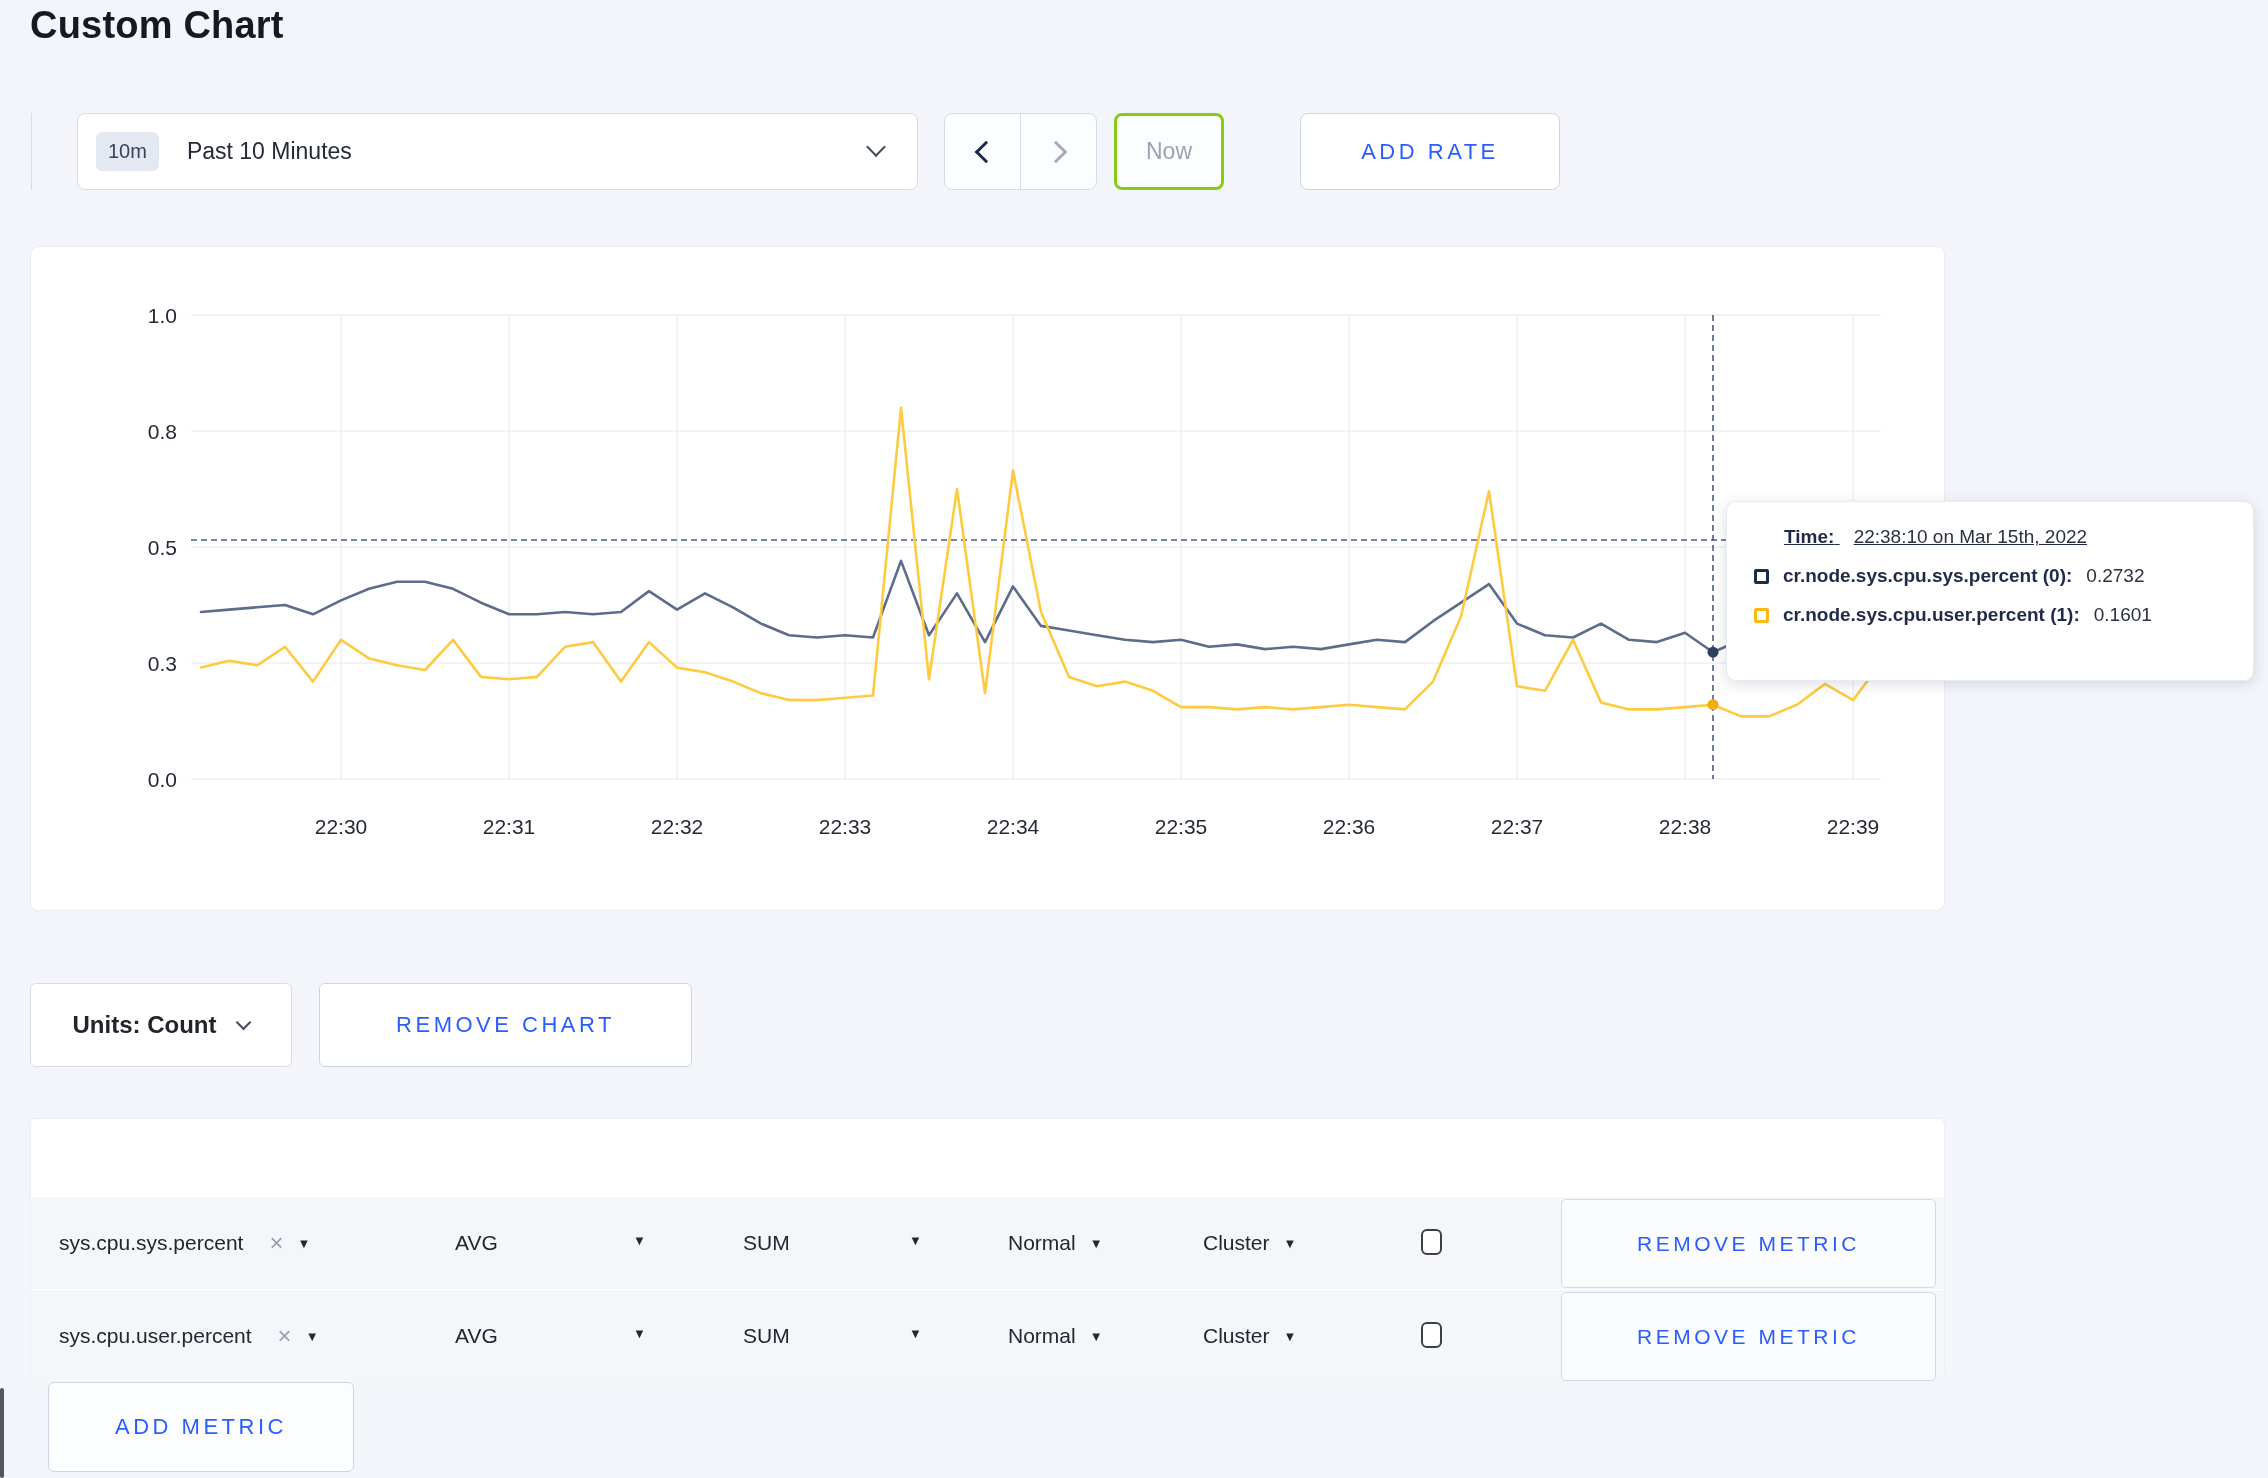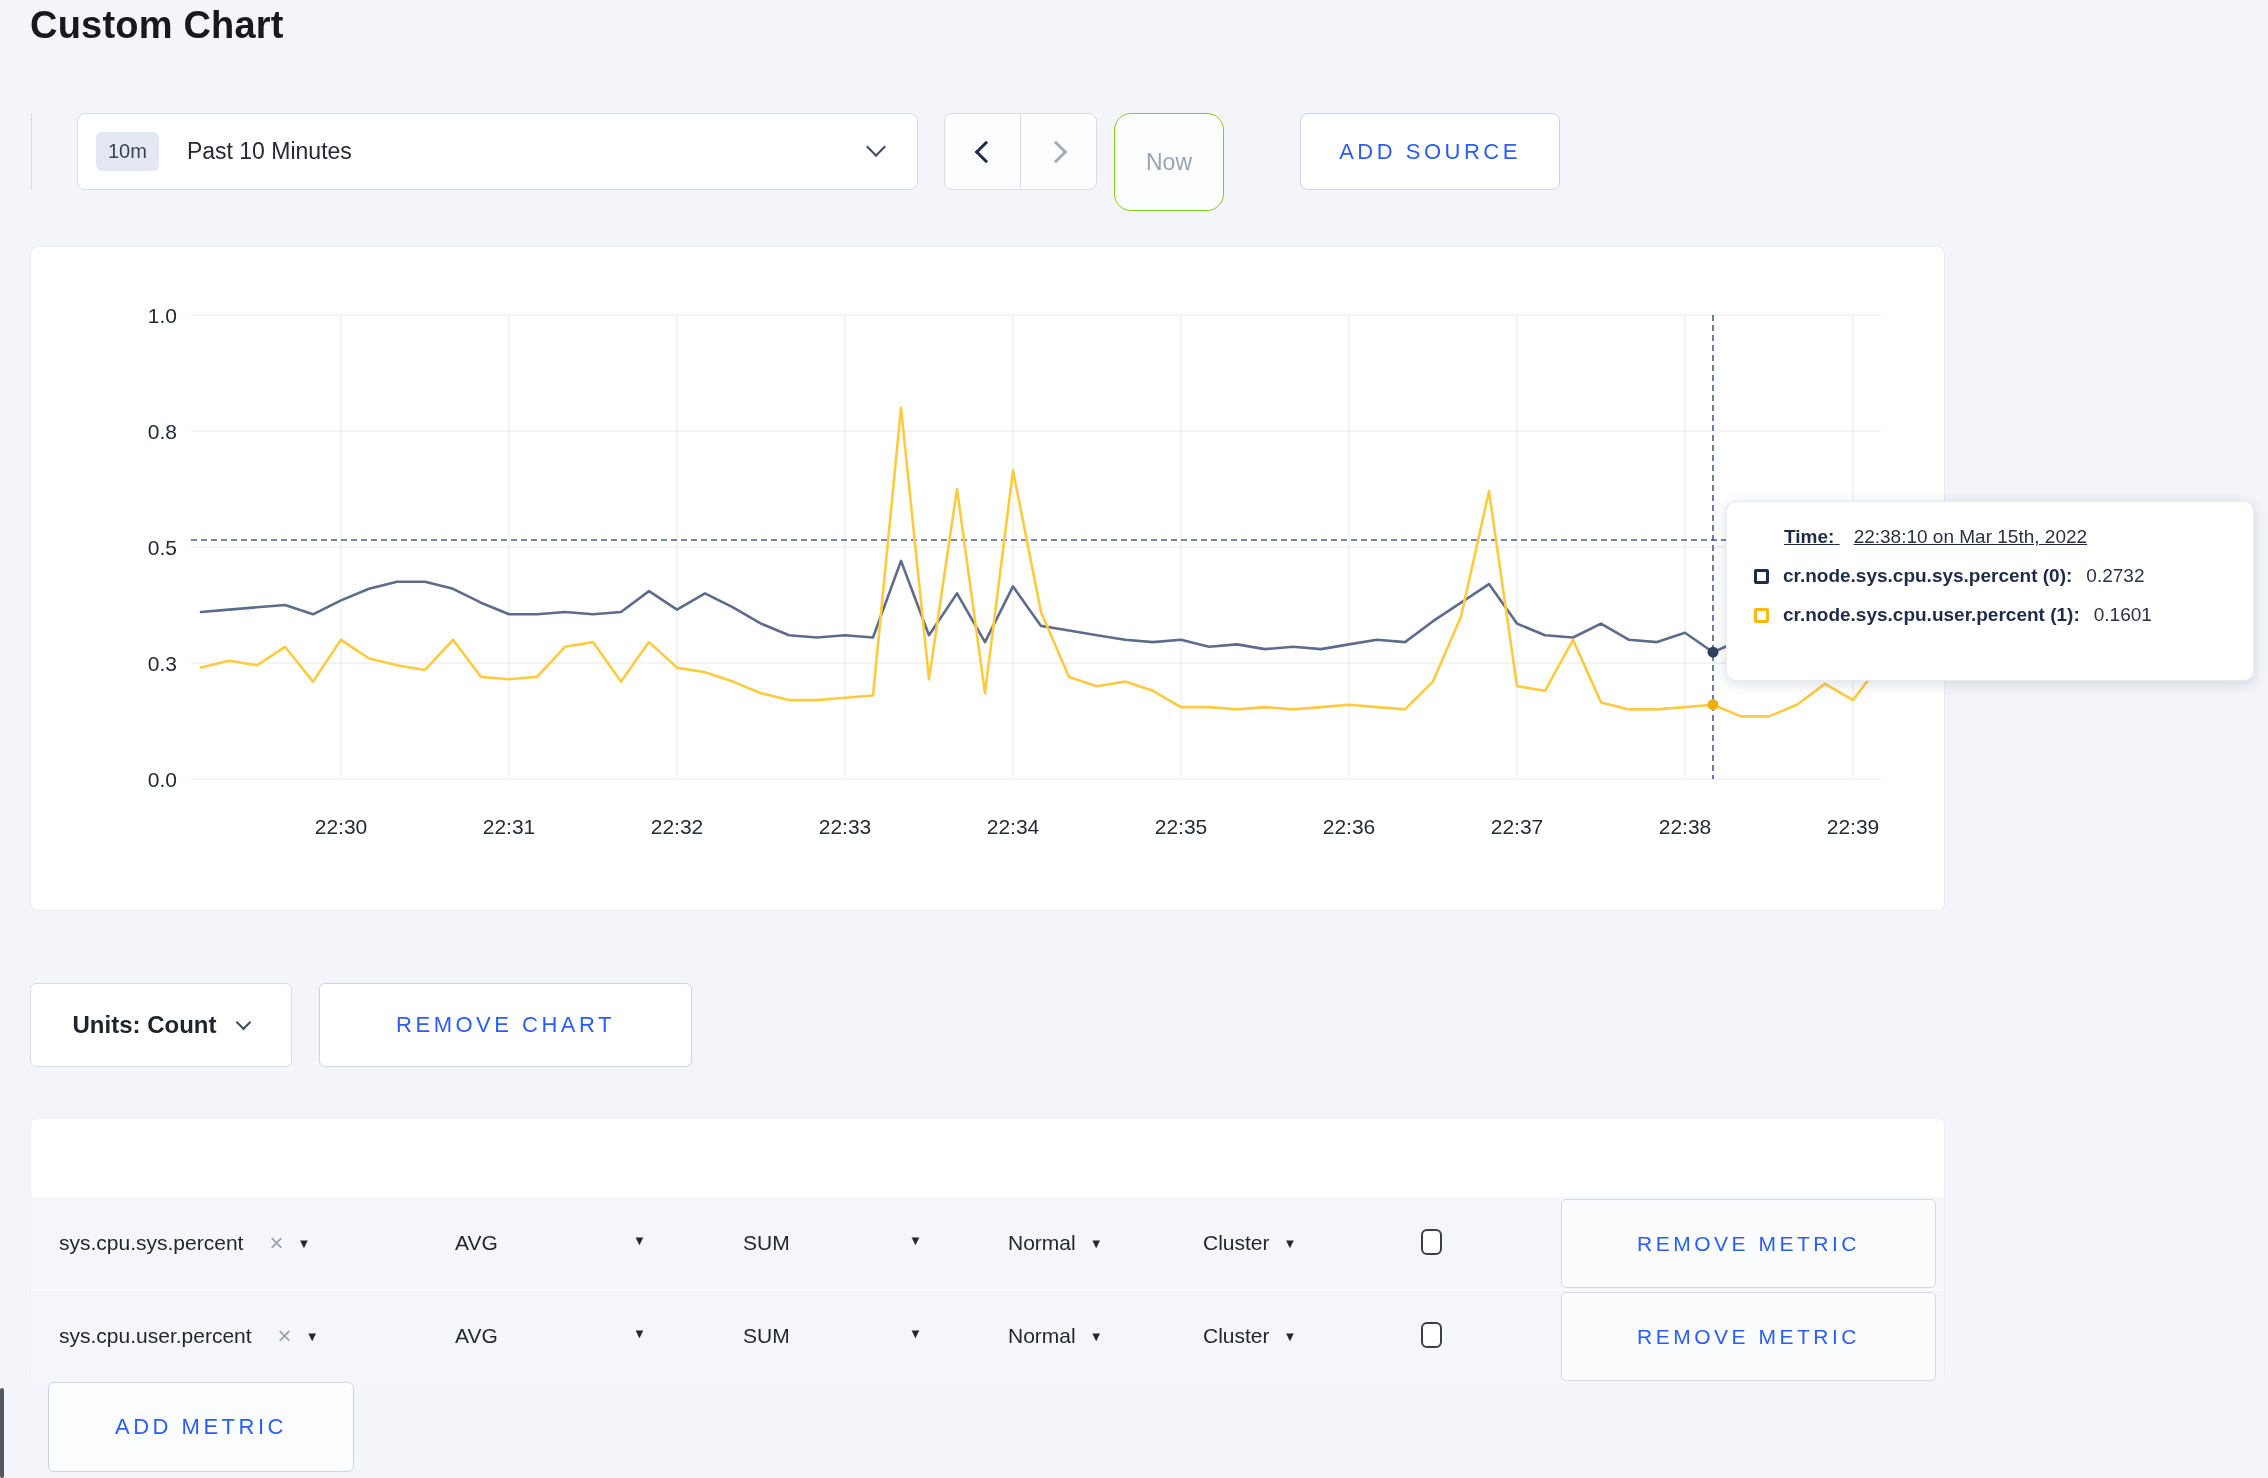--- a/index.html
+++ b/index.html
@@ -35,22 +35,22 @@
   .time-select .chev-down { position:absolute; right:34px; top:32px; }
   .nav-group {
     position:absolute; left:944px; top:113px; width:153px; height:77px;
     background:#fcfdfe; border:1px solid #d7dce6; border-radius:8px; display:flex;
   }
   .nav-btn { flex:1; background:transparent; border:none; display:flex; align-items:center; justify-content:center; cursor:pointer; }
   .nav-btn.prev { border-right:1px solid #d7dce6; }
   .chev-left  { width:16px; height:16px; border-color:#1d2b49; border-width:3.5px; transform:rotate(135deg); margin-left:6px; }
   .chev-right { width:16px; height:16px; border-color:#a3abba; border-width:3.5px; transform:rotate(-45deg); margin-right:6px; }
   .now-btn {
-    position:absolute; left:1114px; top:113px; width:110px; height:98px;
-    background:#fcfdfe; border:1px solid #84cc16; border-radius:17px;
+    position:absolute; left:1114px; top:113px; width:110px; height:77px;
+    background:#fcfdfe; border:3px solid #84cc16; border-radius:8px;
     font-family:inherit; font-size:23px; color:#9aa3b2; cursor:default;
   }
   .blue-btn {
     background:#fff; border:1px solid #ccd5e6; border-radius:8px;
     font-family:inherit; font-size:22px; font-weight:500; color:#2b5cff;
     letter-spacing:3.5px; cursor:pointer;
   }
   .add-chart-btn { position:absolute; left:1300px; top:113px; width:260px; height:77px; }
 
   
@@ -131,21 +131,21 @@
 <div class="nav-group">
   <button class="nav-btn prev">
     <span class="chev chev-left"></span>
   </button>
   <button class="nav-btn">
     <span class="chev chev-right"></span>
   </button>
 </div>
 
 <button class="now-btn">Now</button>
-<button class="blue-btn add-chart-btn">ADD SOURCE</button>
+<button class="blue-btn add-chart-btn">ADD RATE</button>
 
 <div class="chart-card">
   <svg id="chart-svg" width="1915" height="665" viewBox="0 0 1915 665">
       <line x1="160" y1="532" x2="1850" y2="532" stroke="#e8e8e8" stroke-width="1"></line>
       <text x="146" y="540" text-anchor="end">0.0</text>
       <line x1="160" y1="416" x2="1850" y2="416" stroke="#e8e8e8" stroke-width="1"></line>
       <text x="146" y="424" text-anchor="end">0.3</text>
       <line x1="160" y1="300" x2="1850" y2="300" stroke="#e8e8e8" stroke-width="1"></line>
       <text x="146" y="308" text-anchor="end">0.5</text>
       <line x1="160" y1="184" x2="1850" y2="184" stroke="#e8e8e8" stroke-width="1"></line>

